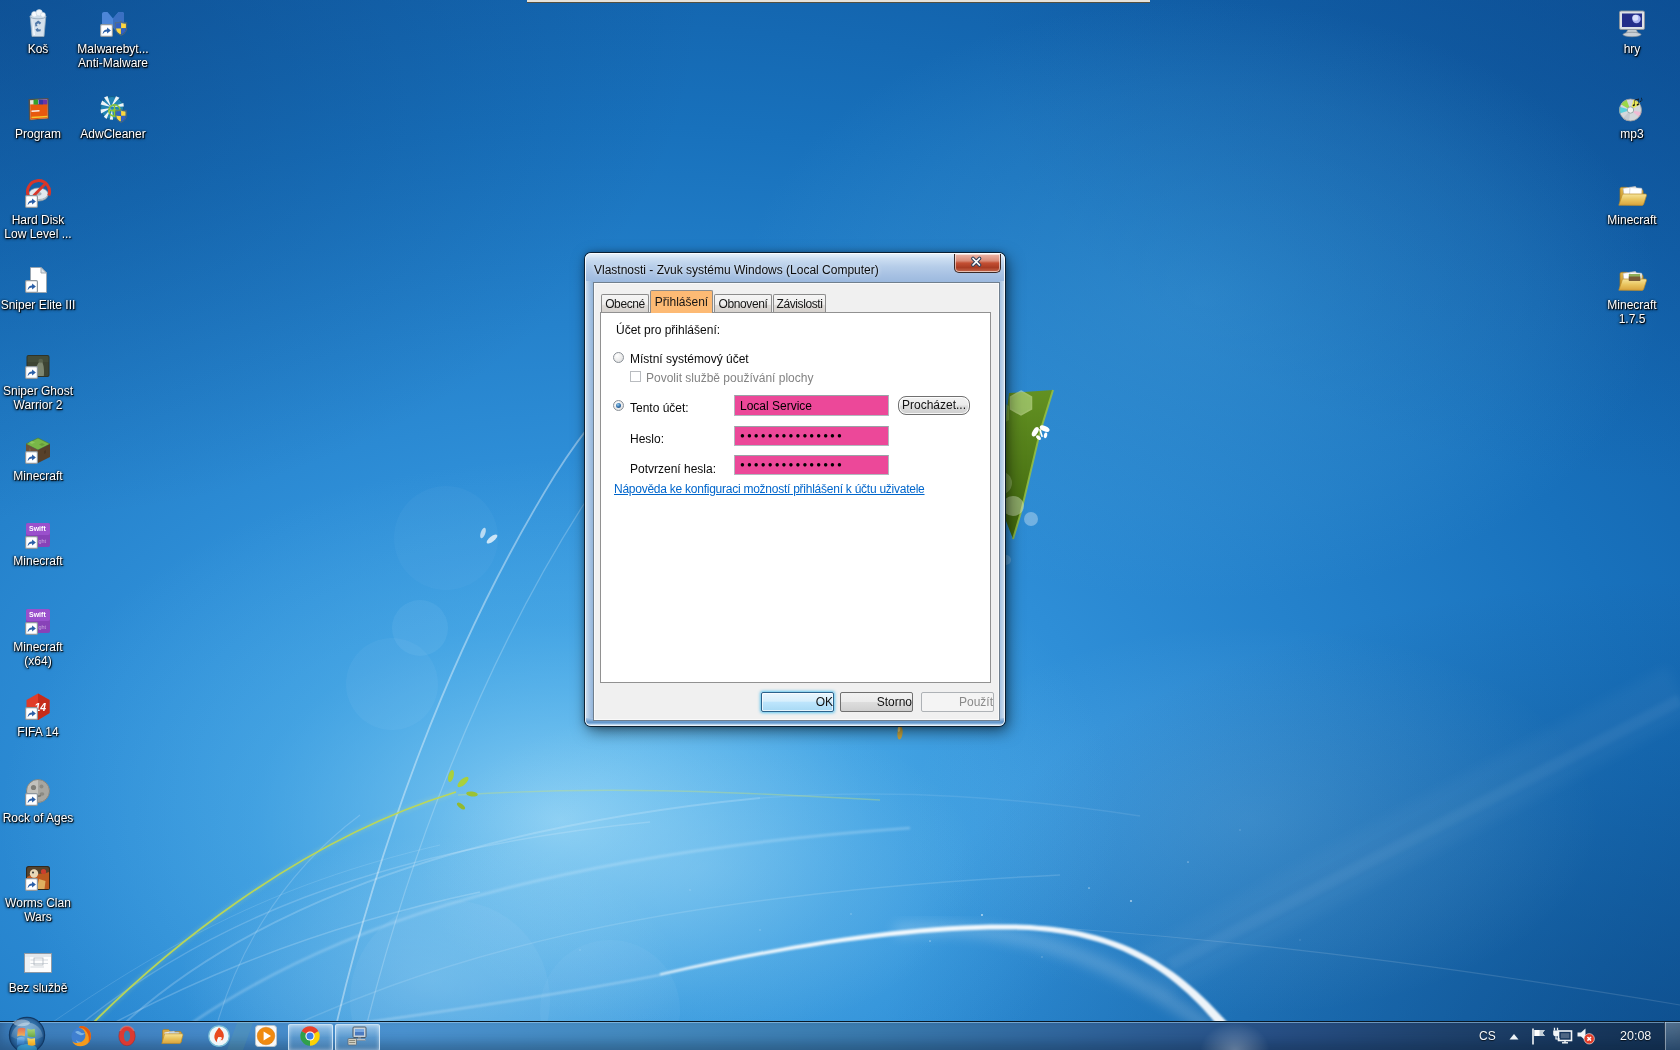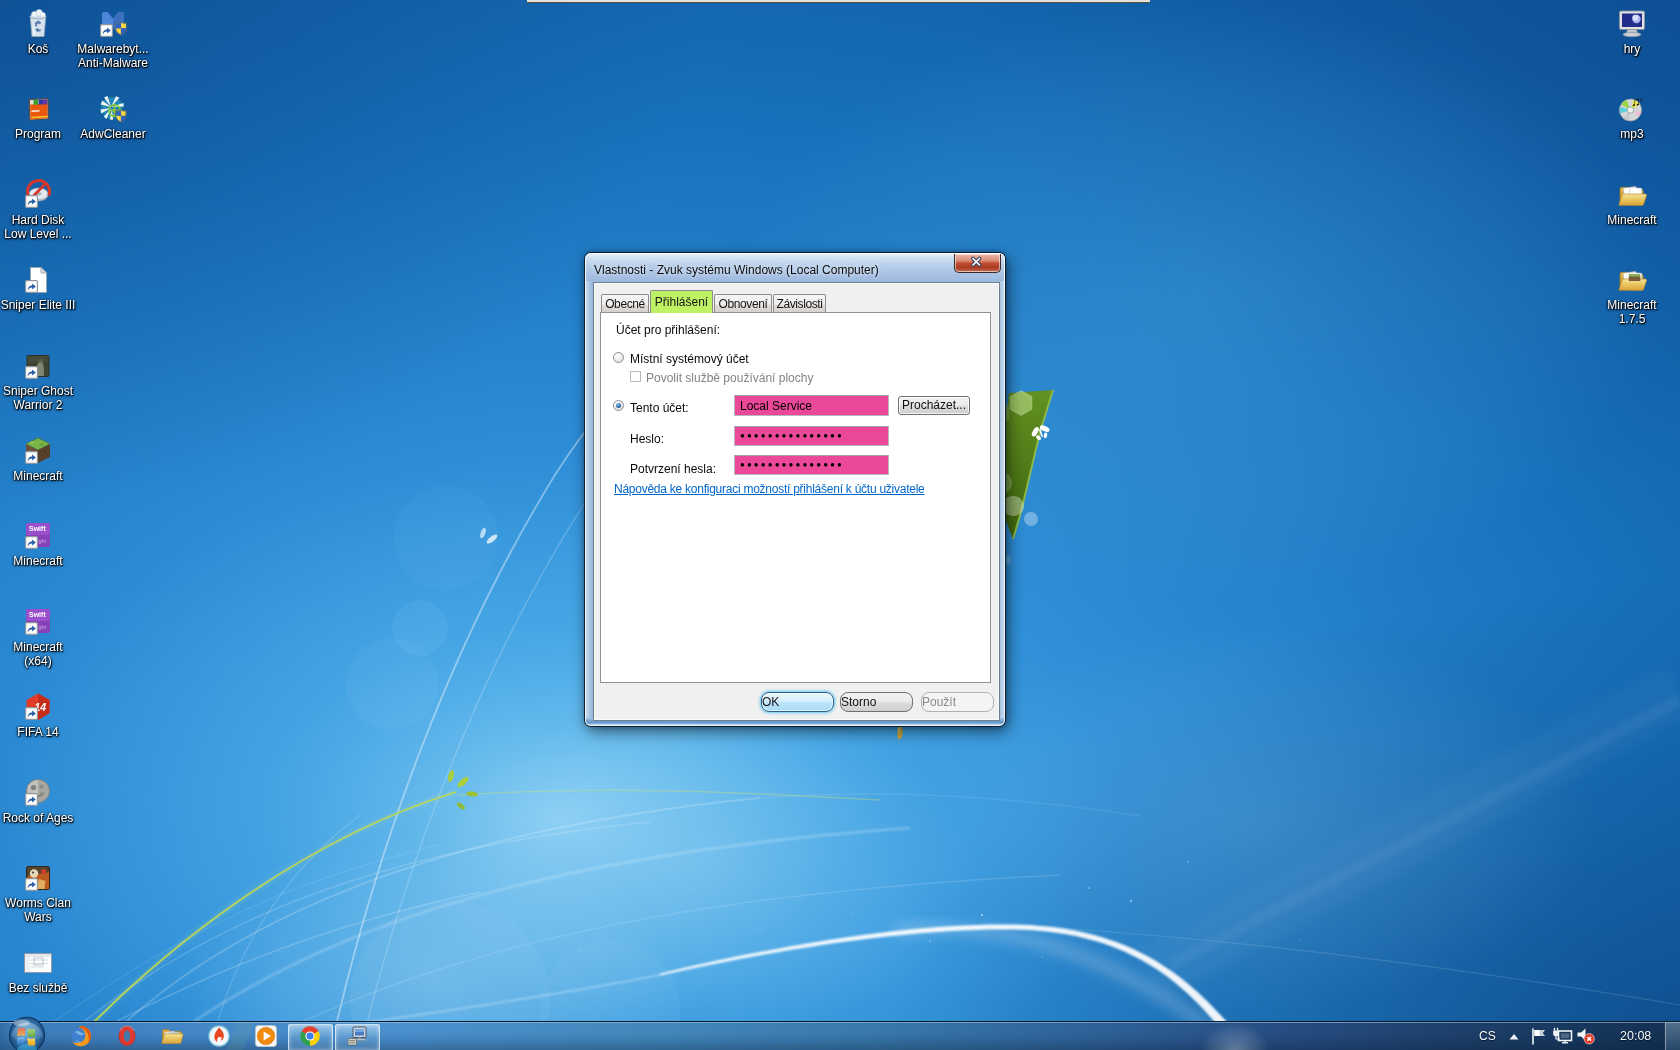--- a/index.html
+++ b/index.html
@@ -9,26 +9,26 @@
 
 #win{position:absolute;left:585px;top:253px;width:420px;height:473px;border-radius:6px;z-index:10;
 background:linear-gradient(180deg,#e4eff9 0%,#cfe0f1 5%,#b6cde6 11%,#a3bcd8 30%,#a8c2de 70%,#aec7e3 97%,#8fb2d8 100%);
 box-shadow:0 0 0 1px rgba(8,24,40,.9),3px 5px 16px rgba(0,0,0,.55),0 0 6px rgba(0,0,0,.35),inset 0 0 0 1px rgba(255,255,255,.8);}
 #title{position:absolute;left:9px;top:10px;font-size:12px;color:#0c0c0c;white-space:nowrap;text-shadow:0 0 4px rgba(255,255,255,.9);}
 #closeb{position:absolute;left:369px;top:1px;width:45px;height:18px;border-radius:0 0 5px 5px;border:1px solid #3a2a28;border-top:none;
 background:linear-gradient(180deg,#eeb6a8 0%,#d98b77 38%,#c34f33 50%,#a93c23 75%,#bd5b40 92%,#d47c5c 100%);
 box-shadow:inset 0 0 0 1px rgba(255,255,255,.55);}
 #client{position:absolute;left:8px;top:29px;width:405px;height:437px;background:#f0f0f0;border:1px solid rgba(70,90,110,.75);box-shadow:inset 0 0 0 1px rgba(255,255,255,.65);}
 .tab{position:absolute;top:11px;height:18px;background:linear-gradient(180deg,#f5f5f5 0%,#efeeed 55%,#e0ddda 60%,#d6d2ce 100%);border:1px solid #8c8c8c;border-bottom:none;border-radius:2px 2px 0 0;font-size:12px;letter-spacing:-0.4px;color:#161616;text-align:center;line-height:18px;box-sizing:border-box;}
-#tabact{position:absolute;left:56px;top:7px;width:63px;height:23px;background:#bef264;border:1px solid #8c8c8c;border-bottom:none;border-radius:2px 2px 0 0;font-size:12px;color:#161616;text-align:center;line-height:22px;z-index:3;box-sizing:border-box;}
+#tabact{position:absolute;left:56px;top:7px;width:63px;height:23px;background:#fdba74;border:1px solid #8c8c8c;border-bottom:none;border-radius:2px 2px 0 0;font-size:12px;color:#161616;text-align:center;line-height:22px;z-index:3;box-sizing:border-box;}
 #page{position:absolute;left:6px;top:29px;width:391px;height:371px;box-sizing:border-box;background:#fff;border:1px solid #919191;}
 .ctl{position:absolute;z-index:2;font-size:12px;color:#0a0a0a;white-space:nowrap;}
 .edit{position:absolute;z-index:2;left:140px;width:155px;height:20px;background:#ec4899;border:1px solid #b2b8be;border-top-color:#9aa0a6;box-sizing:border-box;font-size:12px;color:#000;}
 .rad{position:absolute;z-index:2;left:19px;width:11px;height:11px;border-radius:50%;border:1px solid #8a9097;background:radial-gradient(circle at 35% 30%,#fff 0%,#ececec 55%,#d5d8da 100%);box-sizing:border-box;}
-.btn{position:absolute;z-index:2;top:409px;width:73px;height:20px;border:1px solid #707070;border-radius:8px;background:linear-gradient(180deg,#f2f2f2 0%,#ebebeb 48%,#dddddd 52%,#cfcfcf 100%);font-size:12px;color:#111;text-align:left;line-height:18px;box-sizing:border-box;}
+.btn{position:absolute;z-index:2;top:409px;width:73px;height:20px;border:1px solid #707070;border-radius:2px;background:linear-gradient(180deg,#f2f2f2 0%,#ebebeb 48%,#dddddd 52%,#cfcfcf 100%);font-size:12px;color:#111;text-align:right;line-height:18px;box-sizing:border-box;}
 
 #tb{position:absolute;left:0;top:1021px;width:1680px;height:29px;z-index:20;
 background:linear-gradient(90deg,#3b7cba 0%,#458aca 12%,#4a92d0 24%,#448abf 38%,#3a7aae 52%,#30659c 64%,#274f85 76%,#1f426d 86%,#18385e 94%,#143254 100%);
 border-top:1px solid #081826;box-shadow:inset 0 1px 0 rgba(170,215,245,.55),inset 0 -8px 14px rgba(8,25,50,.35);}
 .tbox{position:absolute;top:2px;width:43px;height:25px;border:1px solid rgba(230,245,255,.8);border-radius:2px;background:linear-gradient(180deg,rgba(215,238,252,.55),rgba(140,190,228,.32) 50%,rgba(100,150,195,.38));box-shadow:inset 0 0 4px rgba(255,255,255,.5);}
 .trayt{position:absolute;top:0;height:29px;line-height:29px;font-size:12px;color:#f5f8fa;text-shadow:0 1px 1px rgba(0,0,0,.7);text-align:right;}
 </style></head><body>
 <svg class="abs" style="left:0;top:0;z-index:0" width="1680" height="1050" viewBox="0 0 1680 1050">
 <defs>
 <radialGradient id="bgmain" cx="0.36" cy="0.74" r="1.0">
@@ -428,21 +428,21 @@
 <div class="rad" style="top:69px"></div>
 <div class="ctl" style="left:36px;top:69px">Místní systémový účet</div>
 <div style="position:absolute;z-index:2;left:36px;top:88px;width:11px;height:11px;border:1px solid #b9bcc0;background:#fff;box-sizing:border-box"></div>
 <div class="ctl" style="left:52px;top:88px;color:#838383">Povolit službě používání plochy</div>
 <div class="rad" style="top:117px"></div>
 <div style="position:absolute;z-index:3;left:22px;top:120px;width:5px;height:5px;border-radius:50%;background:radial-gradient(circle at 40% 35%,#9ecfe8 0%,#3a7ab8 45%,#16365e 100%)"></div>
 <div class="ctl" style="left:36px;top:118px">Tento účet:</div>
 <div class="edit" style="top:112px;height:21px">
         <div style="position:absolute;left:5px;top:3px">Local Service</div>
       </div>
-<div style="position:absolute;z-index:2;left:304px;top:113px;width:72px;height:19px;border:1px solid #707070;border-radius:3px;background:linear-gradient(180deg,#f2f2f2 0%,#ebebeb 48%,#dddddd 52%,#cfcfcf 100%);box-shadow:inset 0 0 0 1px rgba(255,255,255,.8);font-size:12px;color:#111;text-align:center;line-height:17px;box-sizing:border-box">Procházet...</div>
+<div style="position:absolute;z-index:2;left:304px;top:113px;width:72px;height:19px;border:1px solid #707070;border-radius:8px;background:linear-gradient(180deg,#f2f2f2 0%,#ebebeb 48%,#dddddd 52%,#cfcfcf 100%);box-shadow:inset 0 0 0 1px rgba(255,255,255,.8);font-size:12px;color:#111;text-align:center;line-height:17px;box-sizing:border-box">Procházet...</div>
 <div class="ctl" style="left:36px;top:149px">Heslo:</div>
 <div class="edit" style="top:143px">
         <div style="position:absolute;left:5px;top:2px;font-size:8px;letter-spacing:2.1px;line-height:14px">●●●●●●●●●●●●●●●</div>
       </div>
 <div class="ctl" style="left:36px;top:179px">Potvrzení hesla:</div>
 <div class="edit" style="top:172px">
         <div style="position:absolute;left:5px;top:2px;font-size:8px;letter-spacing:2.1px;line-height:14px">●●●●●●●●●●●●●●●</div>
       </div>
 <div class="ctl" style="left:20px;top:199px;color:#0066cc;text-decoration:underline;letter-spacing:-0.25px">Nápověda ke konfiguraci možností přihlášení k účtu uživatele</div>
 <div class="btn" style="left:167px;border-color:#2c628b;background:linear-gradient(180deg,#eaf6fd 0%,#d7effc 45%,#bde5fc 52%,#a7d9f4 100%);box-shadow:0 0 3px 1px rgba(70,190,240,.85),inset 0 0 0 1px rgba(255,255,255,.7)">OK</div>

